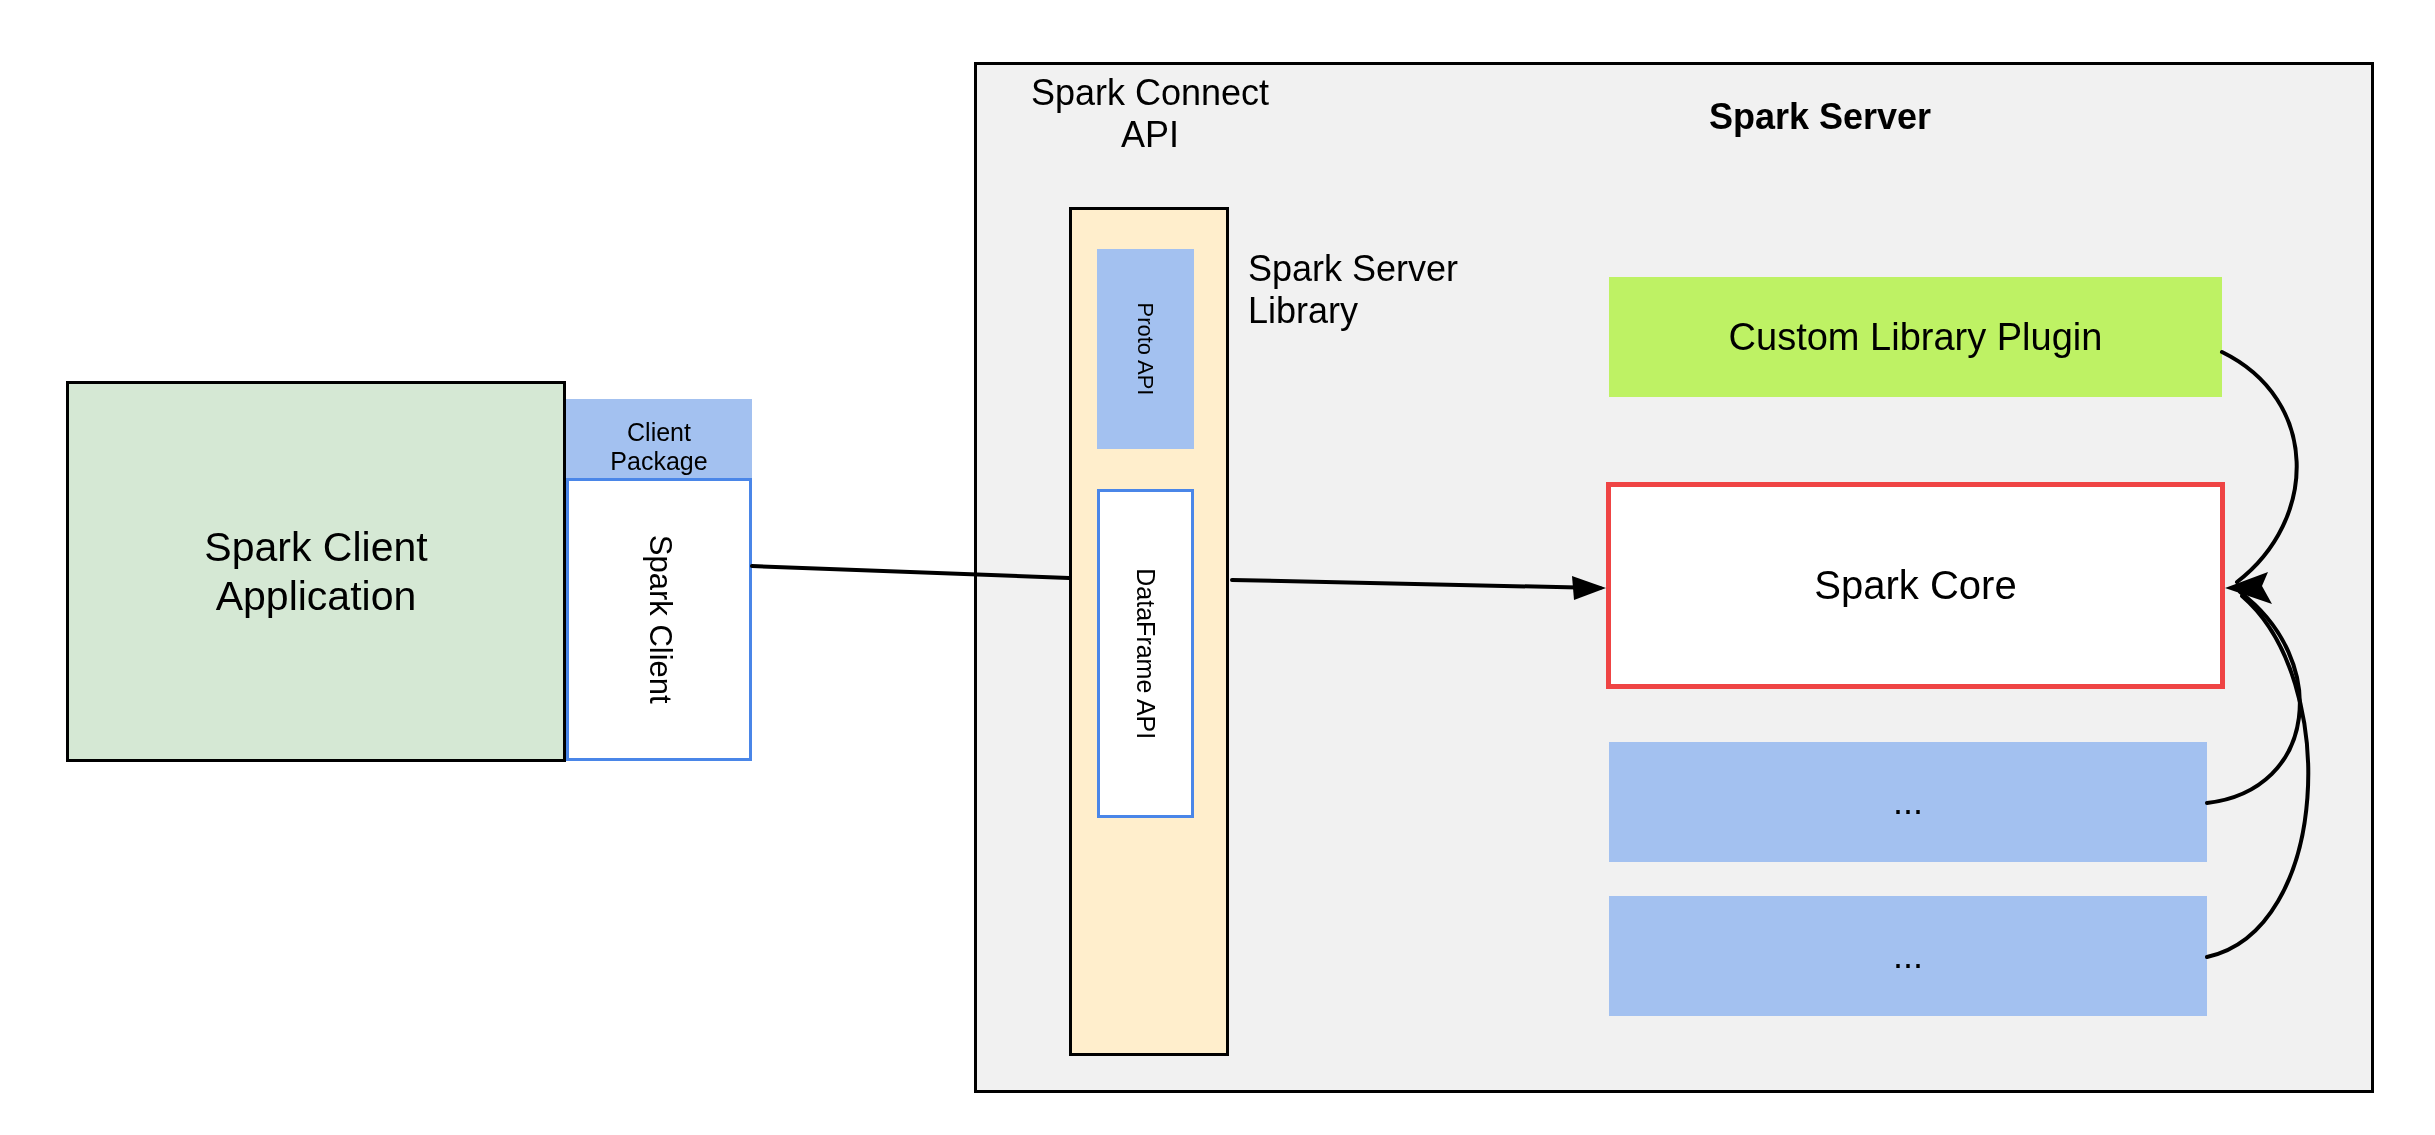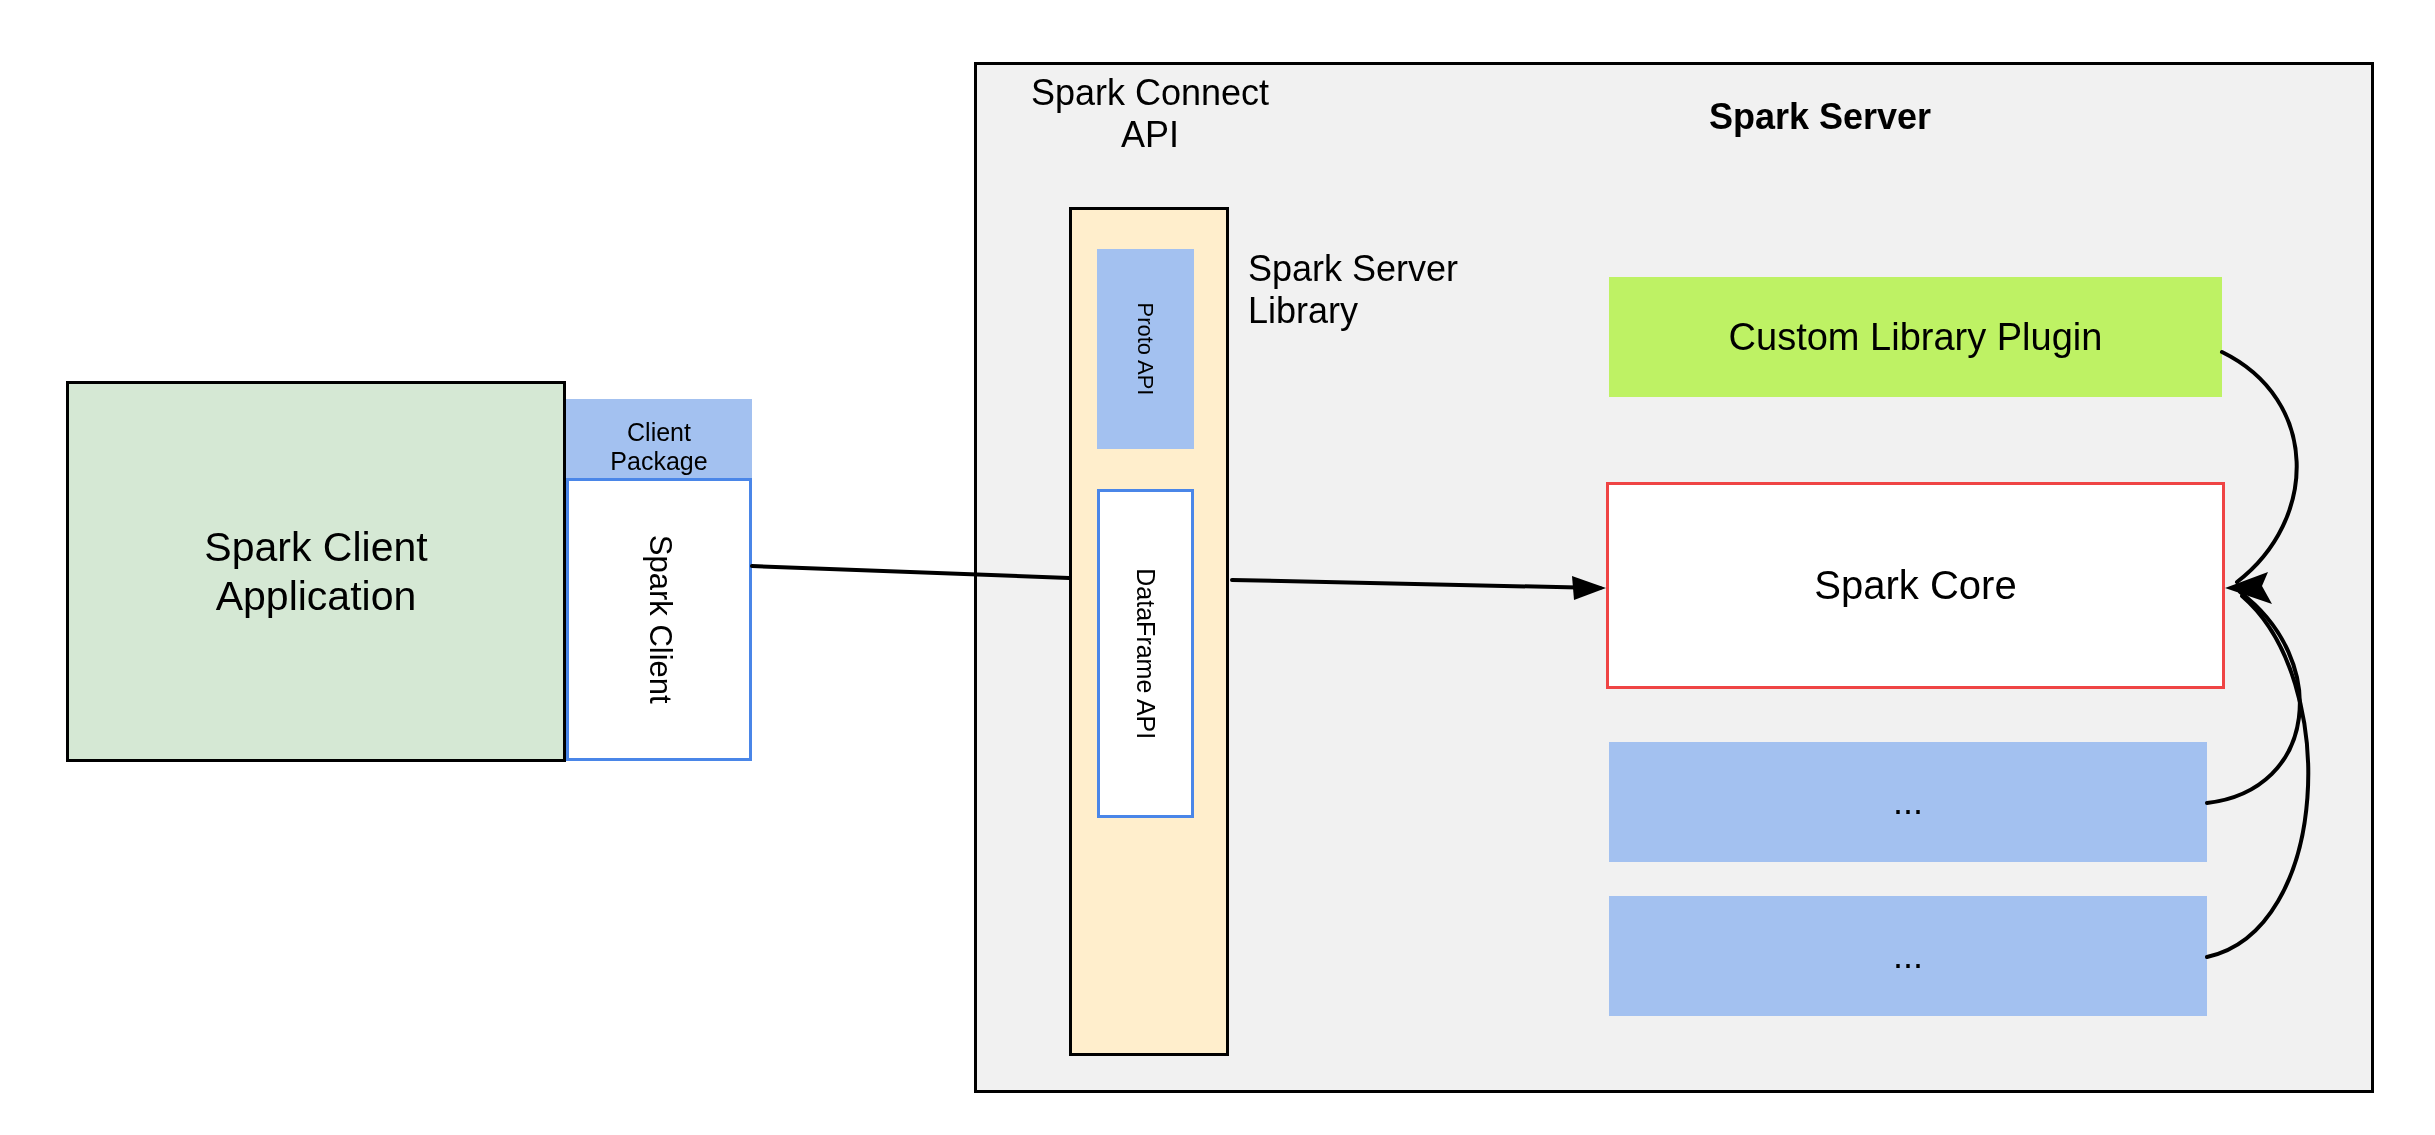--- a/index.html
+++ b/index.html
@@ -127,21 +127,21 @@
   #custom-library-plugin {
     left: 1609px; top: 277px;
     width: 613px; height: 120px;
     background: #bef264;
     font-size: 38px;
   }
   #spark-core {
     left: 1606px; top: 482px;
     width: 619px; height: 207px;
     background: #ffffff;
-    border: 3px solid #ef4444;
+    border: 5px solid #ef4444;
     font-size: 40px;
   }
   #ellipsis-box-1 {
     left: 1609px; top: 742px;
     width: 598px; height: 120px;
     background: #a3c1f0;
     font-size: 36px;
   }
   #ellipsis-box-2 {
     left: 1609px; top: 896px;

